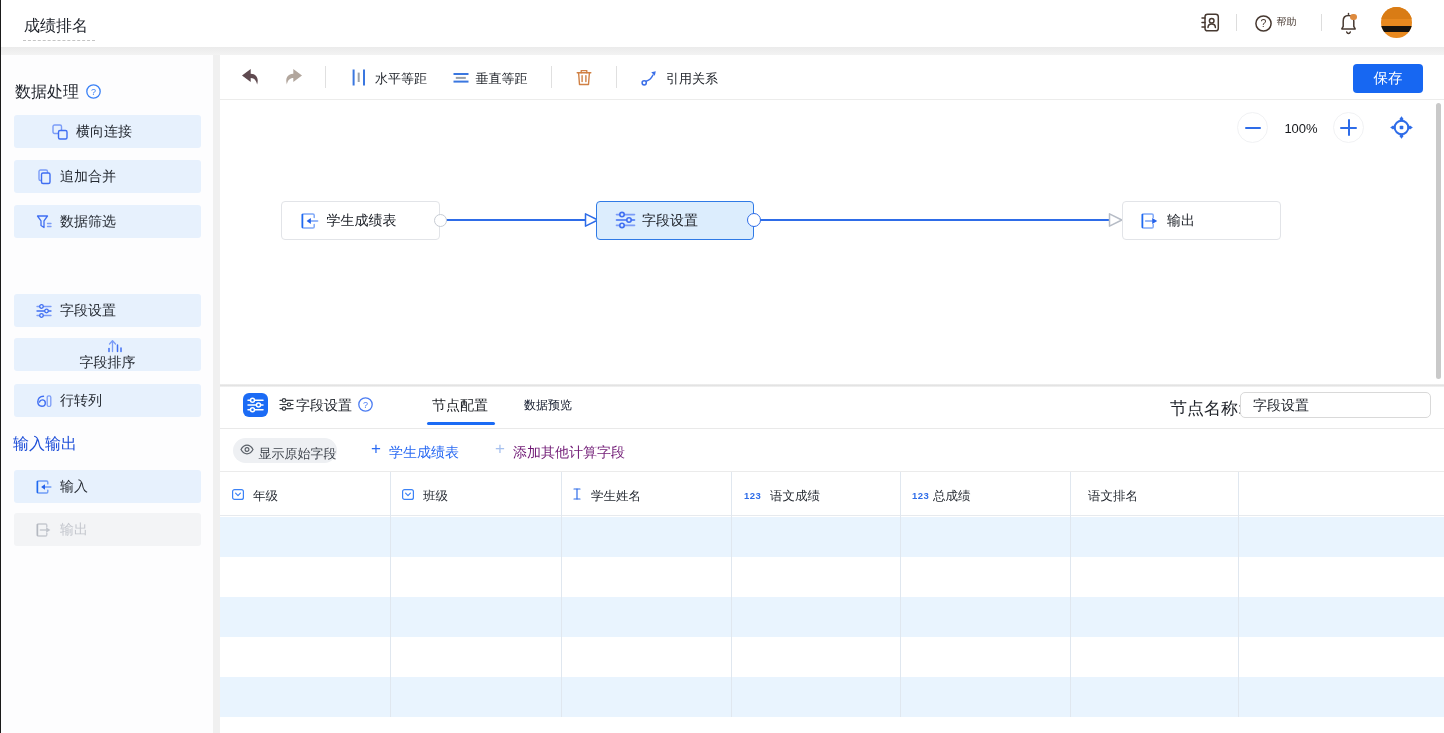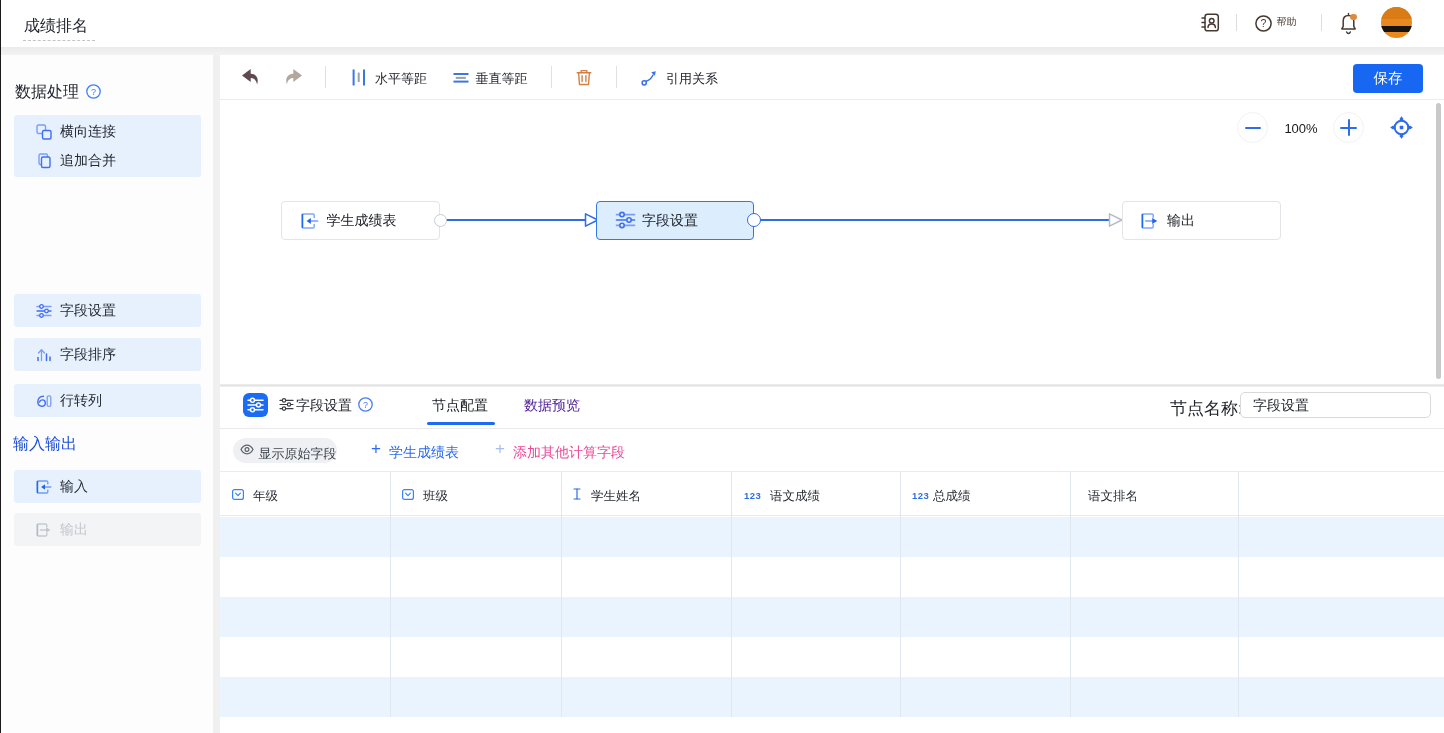--- a/index.html
+++ b/index.html
@@ -65,58 +65,70 @@
   <div class="abs" style="left:1px;top:55px;width:212px;height:678px;background:#fdfdfe;"></div>
   <div class="abs" style="left:213px;top:55px;width:7px;height:678px;background:#f0f0f0;"></div>
   <div class="abs" style="left:15px;top:82px;font-size:16px;color:#1d2129;text-align:center;">数据处理</div>
   <div class="abs" id="ic-q1" style="left:86px;top:84px;">
       <svg width="15" height="15" viewBox="0 0 15 15">
         <circle cx="7.5" cy="7.5" r="6.7" fill="none" stroke="#3b82f6" stroke-width="1.3"></circle>
         <text x="7.5" y="10.8" font-size="9" text-anchor="middle" fill="#3b82f6" font-family="Liberation Sans,sans-serif">?</text>
       </svg>
     </div>
 
-  <div class="abs sbtn" style="top:115px;">
+  <div class="abs sbtn" style="top:115px;padding-left:16px;">
       <span class="sic" id="si-1">
         <svg width="16" height="16" viewBox="0 0 16 16">
           <g fill="none" stroke-linejoin="round">
             <rect x="1" y="1" width="8.5" height="8.5" rx="1.5" stroke="#7b9cf7" stroke-width="1.4"></rect>
             <rect x="6.5" y="6.5" width="8.5" height="8.5" rx="1.5" stroke="#3f6ef2" stroke-width="1.4" fill="#e7f1fd"></rect>
           </g>
         </svg>
       </span>
       <span>横向连接</span>
     </div>
-  <div class="abs sbtn" style="top:144px;font-family:Liberation Mono, monospace;">
+  <div class="abs sbtn" style="top:160px;font-family:Liberation Mono, monospace;">
       <span class="sic" id="si-2">
         <svg width="16" height="16" viewBox="0 0 16 16">
           <g fill="none" stroke-linejoin="round">
             <rect x="3" y="1" width="8.5" height="10.5" rx="1.5" stroke="#7b9cf7" stroke-width="1.4"></rect>
             <rect x="5.5" y="4" width="8.5" height="10.5" rx="1.5" stroke="#3f6ef2" stroke-width="1.4" fill="#e7f1fd"></rect>
           </g>
         </svg>
       </span>
       <span>追加合并</span>
+    </div>
+  <div class="abs sbtn" style="top:205px;">
+      <span class="sic" id="si-3">
+        <svg width="16" height="16" viewBox="0 0 16 16">
+          <g fill="none" stroke-linecap="round" stroke-linejoin="round">
+            <path d="M1.5 2 H11.5 L8 6.8 V13.5 L5 11.5 V6.8 Z" stroke="#3f6ef2" stroke-width="1.3"></path>
+            <path d="M11.5 9.5 H15" stroke="#7b9cf7" stroke-width="1.3"></path>
+            <path d="M11.5 12.5 H15" stroke="#7b9cf7" stroke-width="1.3"></path>
+          </g>
+        </svg>
+      </span>
+      <span>数据筛选</span>
     </div>
   <div class="abs sbtn" style="top:294px;">
       <span class="sic" id="si-5">
         <svg width="16" height="16" viewBox="0 0 16 16">
           <g fill="none" stroke-width="1.3" stroke-linecap="round">
             <path d="M1 3.5 H15" stroke="#7b9cf7"></path>
             <path d="M1 8 H15" stroke="#3f6ef2"></path>
             <path d="M1 12.5 H15" stroke="#7b9cf7"></path>
             <circle cx="5.5" cy="3.5" r="1.8" fill="#e7f1fd" stroke="#3f6ef2"></circle>
             <circle cx="10.5" cy="8" r="1.8" fill="#e7f1fd" stroke="#3f6ef2"></circle>
             <circle cx="5.5" cy="12.5" r="1.8" fill="#e7f1fd" stroke="#3f6ef2"></circle>
           </g>
         </svg>
       </span>
       <span>字段设置</span>
     </div>
-  <div class="abs sbtn" style="top:338px;">
+  <div class="abs sbtn" style="top:338px;flex-direction:column;">
       <span class="sic" id="si-6">
         <svg width="16" height="16" viewBox="0 0 16 16">
           <g fill="none" stroke-linecap="round" stroke-linejoin="round">
             <path d="M2.5 6 L5.5 2.8 L8.5 6" stroke="#7b9cf7" stroke-width="1.3"></path>
             <path d="M5.5 3.2 V13.5" stroke="#7b9cf7" stroke-width="1.3"></path>
             <path d="M10.5 13.5 V7" stroke="#3f6ef2" stroke-width="1.5"></path>
             <path d="M14 13.5 V10" stroke="#3f6ef2" stroke-width="1.5"></path>
             <path d="M2 13.5 V10.5" stroke="#3f6ef2" stroke-width="1.5"></path>
           </g>
         </svg>
@@ -314,39 +326,39 @@
     </div>
   <div class="abs" style="left:296px;top:397px;font-size:14px;color:#1d2129;">字段设置</div>
   <div class="abs" id="ic-q2" style="left:358px;top:397px;">
       <svg width="15" height="15" viewBox="0 0 15 15">
         <circle cx="7.5" cy="7.5" r="6.7" fill="none" stroke="#4b7cf2" stroke-width="1.3"></circle>
         <text x="7.5" y="10.8" font-size="9" text-anchor="middle" fill="#4b7cf2" font-family="Liberation Sans,sans-serif">?</text>
       </svg>
     </div>
   <div class="abs" style="left:432px;top:397px;font-size:14px;color:#15181d;">节点配置</div>
   <div class="abs" style="left:427px;top:421.5px;width:68px;height:3.5px;background:#1b6bf5;border-radius:2px;"></div>
-  <div class="abs" style="left:524px;top:397px;font-size:14px;color:#4c1d95;text-align:right;">数据预览</div>
+  <div class="abs" style="left:524px;top:397px;font-size:12px;color:#0f172a;text-align:right;">数据预览</div>
   <div class="abs" style="left:1170px;top:397px;font-size:17px;color:#20242b;">节点名称:</div>
   <div class="abs" style="left:1240px;top:392px;width:191px;height:26px;border:1px solid #d9d9d9;border-radius:5px;background:#fff;font-size:14px;color:#23272e;line-height:24px;padding-left:12px;">字段设置</div>
 
   <div class="abs" style="left:220px;top:429px;width:1224px;height:43px;background:#fff;border-bottom:1px solid #ebebeb;"></div>
   <div class="abs" style="left:233px;top:438px;width:104px;height:25px;border-radius:13px;background:#eef0f3;"></div>
   <div class="abs" id="ic-eye" style="left:240px;top:444px;">
       <svg width="14" height="11" viewBox="0 0 14 11">
         <g fill="none" stroke="#5a6068" stroke-width="1.2">
           <path d="M1 5.5 C2.6 2.6 4.6 1.2 7 1.2 C9.4 1.2 11.4 2.6 13 5.5 C11.4 8.4 9.4 9.8 7 9.8 C4.6 9.8 2.6 8.4 1 5.5 Z"></path>
           <circle cx="7" cy="5.5" r="1.9"></circle>
         </g>
       </svg>
     </div>
   <div class="abs" style="left:258.5px;top:444.5px;font-size:13px;color:#3f444d;">显示原始字段</div>
   <div class="abs" style="left:371px;top:439px;font-size:17px;color:#2b6bf3;font-weight:400;">+</div>
   <div class="abs" style="left:389px;top:444px;font-size:14px;color:#2b6bf3;">学生成绩表</div>
   <div class="abs" style="left:495px;top:439px;font-size:17px;color:#a6c0ee;">+</div>
-  <div class="abs" style="left:513px;top:444px;font-size:14px;color:#ec4899;">添加其他计算字段</div>
+  <div class="abs" style="left:513px;top:444px;font-size:14px;color:#701a75;">添加其他计算字段</div>
 
   <div class="abs" style="left:220px;top:472px;width:1224px;height:44px;background:#fff;border-bottom:1px solid #e7eaee;"></div>
   <div class="abs" style="left:220px;top:517px;width:1224px;height:40px;background:#e9f4fe;"></div>
   <div class="abs" style="left:220px;top:597px;width:1224px;height:40px;background:#e9f4fe;"></div>
   <div class="abs" style="left:220px;top:677px;width:1224px;height:40px;background:#e9f4fe;"></div>
 
   <div class="abs" style="left:390px;top:472px;width:1px;height:245px;background:#e0e7ef;"></div>
   <div class="abs" style="left:561px;top:472px;width:1px;height:245px;background:#e0e7ef;"></div>
   <div class="abs" style="left:731px;top:472px;width:1px;height:245px;background:#e0e7ef;"></div>
   <div class="abs" style="left:900px;top:472px;width:1px;height:245px;background:#e0e7ef;"></div>

